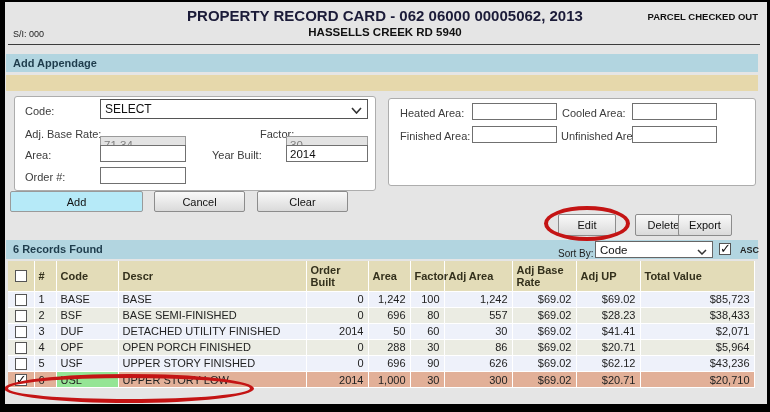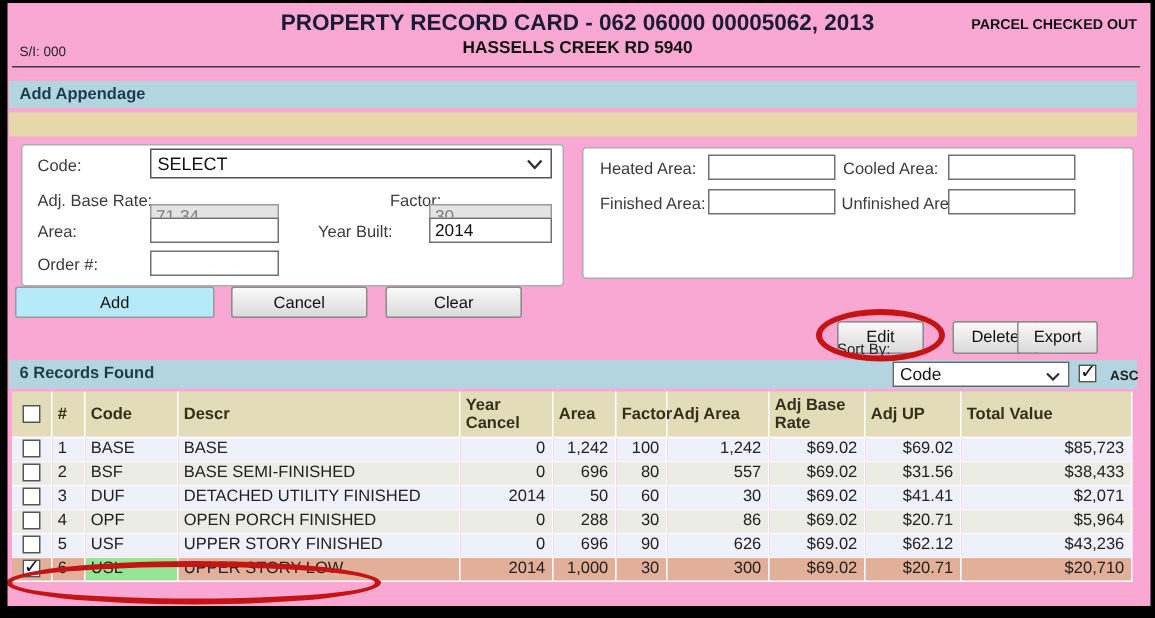--- a/index.html
+++ b/index.html
@@ -1,17 +1,17 @@
 <!DOCTYPE html>
 <html><head>
 <meta charset="utf-8">
 <style>
   * { box-sizing: border-box; margin: 0; padding: 0; }
   body { background: #fff; font-family: "Liberation Sans", sans-serif; }
-  .screen { position: relative; width: 770px; height: 412px; background: #f9a8d4; overflow: hidden; }
+  .screen { position: relative; width: 770px; height: 412px; background: #e5e5e5; overflow: hidden; }
 
   
   .frame-left  { position:absolute; left:0; top:0; width:5px; height:412px; background:#000; }
   .frame-top   { position:absolute; left:0; top:0; width:770px; height:2px; background:#000; }
   .frame-right { position:absolute; right:0; top:0; width:3px; height:412px; background:#000; }
   .frame-bottom{ position:absolute; left:0; bottom:0; width:770px; height:8px; background:#000; }
 
   
   .title { position:absolute; left:0; top:7px; width:770px; text-align:center; font-size:15px; font-weight:bold; color:#1b1b38; }
   .parcel-status { position:absolute; right:12px; top:11px; font-size:9.5px; font-weight:bold; color:#111; }
@@ -44,21 +44,21 @@
   
   .btn { position:absolute; display:flex; align-items:center; justify-content:center; font-size:11px; color:#111; border:1px solid #8c8c8c; border-radius:2px; background:linear-gradient(#f9f9f9,#dadada); cursor:default; }
   .btn-add    { left:10px;  top:191px; width:133px; height:21px; background:#b6eaf8; border-color:#9a9a9a; }
   .btn-cancel { left:154px; top:191px; width:91px;  height:21px; }
   .btn-clear  { left:257px; top:191px; width:91px;  height:21px; }
   .btn-edit   { left:558px; top:214px; width:58px;  height:22px; }
   .btn-delete { left:635px; top:214px; width:57px;  height:22px; }
   .btn-export { left:678px; top:214px; width:54px;  height:22px; }
 
   
-  .sort-label { position:absolute; left:558px; top:228px; font-size:10px; font-weight:normal; color:#222; }
+  .sort-label { position:absolute; left:558px; top:248px; font-size:10px; font-weight:normal; color:#222; }
   .asc-label  { position:absolute; left:740px; top:245px; font-size:9px; font-weight:bold; color:#222; }
 
   
   .cb { display:inline-block; width:12px; height:12px; background:#fff; border:1px solid #555; position:relative; vertical-align:middle; }
   .cb.checked::after { content:"\2713"; position:absolute; left:0; top:-3px; font-size:13px; font-weight:bold; color:#111; font-family:"DejaVu Sans",sans-serif; }
   .cb-asc { position:absolute; left:719px; top:243px; }
 
   
   .tablewrap { position:absolute; left:8px; top:261px; width:746px; }
   table { border-collapse:collapse; table-layout:fixed; width:746px; font-size:11px; }
@@ -155,21 +155,21 @@
         <col style="width:64px">
           <col style="width:64px">
           <col style="width:114px">
       </colgroup>
       <thead>
           <tr id="thead-row">
             <th class="cbcell"><span class="cb"></span></th>
             <th>#</th>
             <th>Code</th>
             <th>Descr</th>
-            <th>Year Cancel</th>
+            <th>Order Built</th>
             <th>Area</th>
             <th>Factor</th>
             <th>Adj Area</th>
             <th>Adj Base Rate</th>
             <th>Adj UP</th>
             <th>Total Value</th>
           </tr>
         </thead>
       <tbody id="tbody">
           <tr class="odd">
@@ -188,21 +188,21 @@
           <tr class="even">
             <td class="cbcell"><span class="cb"></span></td>
             <td class="">2</td>
             <td class="">BSF</td>
             <td class="">BASE SEMI-FINISHED</td>
             <td class="c-r">0</td>
             <td class="c-r">696</td>
             <td class="c-r">80</td>
             <td class="c-r">557</td>
             <td class="c-r">$69.02</td>
-            <td class="c-r">$31.56</td>
+            <td class="c-r">$28.23</td>
             <td class="c-r">$38,433</td>
           </tr>
           <tr class="odd">
             <td class="cbcell"><span class="cb"></span></td>
             <td class="">3</td>
             <td class="">DUF</td>
             <td class="">DETACHED UTILITY FINISHED</td>
             <td class="c-r">2014</td>
             <td class="c-r">50</td>
             <td class="c-r">60</td>

